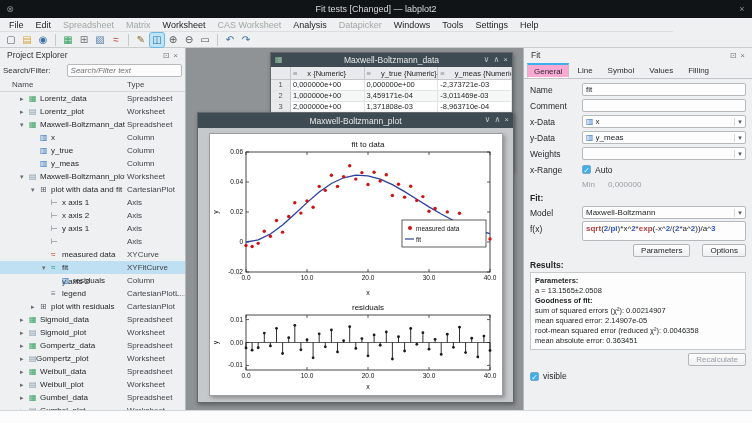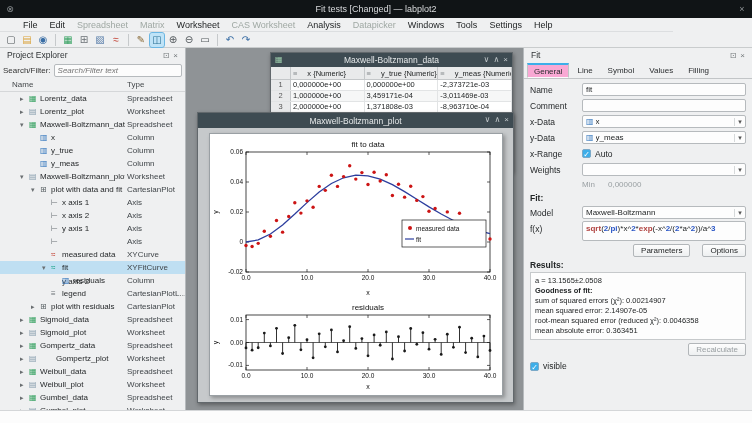--- a/index.html
+++ b/index.html
@@ -5,36 +5,36 @@
   *{box-sizing:border-box;margin:0;padding:0}
   html,body{width:752px;height:423px;overflow:hidden}
   body{position:relative;font-family:"Liberation Sans","DejaVu Sans",sans-serif;font-size:9px;color:#232627;background:#eff0f1}
 
   
   .titlebar{position:absolute;left:0;top:0;width:752px;height:18px;background:#101416;color:#d8dadc;display:flex;align-items:center;justify-content:center;font-size:9px}
   .tb-corner{position:absolute;top:3px;width:12px;height:12px;color:#8b9093;font-size:9px;line-height:12px;text-align:center}
   .tb-corner.left{left:4px}.tb-corner.right{right:4px}
 
   
-  .menubar{position:absolute;left:0;top:18px;width:673px;height:14px;background:#eff0f1;border-bottom:1px solid #dcdee0;display:flex;align-items:center;padding-left:17px}
+  .menubar{position:absolute;left:0;top:18px;width:673px;height:14px;background:#eff0f1;border-bottom:1px solid #dcdee0;display:flex;align-items:center;padding-left:3px}
   .menu-item{padding:0 6px;font-size:9px;color:#232627;white-space:nowrap}
   .menu-item.disabled{color:#9fa8a3}
   .toolbar{position:absolute;left:0;top:32px;width:752px;height:16px;background:#eff0f1;border-bottom:1px solid #c9cccd;display:flex;align-items:center;gap:2px;padding-left:4px}
   .tb-icon{width:14px;height:14px;border-radius:2px;font-size:10px;line-height:14px;text-align:center;flex:none}
   .tb-icon.active{background:#bfe3f7;outline:1px solid #6ab6e3}
   .tb-sep{width:1px;height:12px;background:#c6c9cb;margin:0 3px;flex:none}
 
   
   .panel-head{height:14px;display:flex;align-items:center;padding:0 7px;font-size:8.5px;color:#2e3234}
   .ph-icons{margin-left:auto;display:flex;gap:4px;color:#74797c;font-size:8px}
   .ic-float::after{content:"⊡"} .ic-close::after{content:"×"}
 
   
   .explorer{position:absolute;left:0;top:48px;width:186px;height:362px;background:#eff0f1;border-right:1px solid #b6babd;overflow:hidden}
-  .search-row{display:flex;align-items:center;height:17px;padding:1px 3px;gap:3px}
+  .search-row{display:flex;align-items:center;height:17px;padding:1px 3px;gap:16px}
   .search-row label{font-size:8px;white-space:nowrap;color:#333}
   .search-row input{flex:1;min-width:0;height:13px;font-size:8px;font-style:italic;color:#8b9093;background:#fcfcfc;border:1px solid #b6babd;border-radius:2px;padding:0 3px;font-family:inherit}
   .tree-cols{height:13px;position:relative;border-bottom:1px solid #d5d7d9;font-size:8px;color:#44484b}
   .tree-cols .c1{position:absolute;left:12px;top:1px}
   .tree-cols .c2{position:absolute;left:127px;top:1px}
   #tree{position:absolute;left:0;top:44px;width:186px;bottom:0;overflow:hidden}
   .tree-row{height:13px;position:relative;font-size:8px;white-space:nowrap}
   .tree-row.selected{background:#bfdff2}
   .tr-arrow{position:absolute;top:0;line-height:13px;font-size:7px;color:#6a6e71}
   .tr-icon{position:absolute;top:0;line-height:13px;font-size:8px}
@@ -272,21 +272,21 @@
       </div>
       <div class="tree-row">
         <span class="tr-arrow" style="left: 20px;">▸</span>
         <span class="tr-icon" style="left: 29px; color: rgb(46, 158, 91);">▦</span>
         <span class="tr-name" style="left: 40px; width: 85px;">Gompertz_data</span>
         <span class="tr-type">Spreadsheet</span>
       </div>
       <div class="tree-row">
         <span class="tr-arrow" style="left: 20px;">▸</span>
         <span class="tr-icon" style="left: 29px; color: rgb(125, 148, 166);">▤</span>
-        <span class="tr-name" style="left: 56px; width: 85px;">Gompertz_plot</span>
+        <span class="tr-name" style="left: 36px; width: 85px;">Gompertz_plot</span>
         <span class="tr-type">Worksheet</span>
       </div>
       <div class="tree-row">
         <span class="tr-arrow" style="left: 20px;">▸</span>
         <span class="tr-icon" style="left: 29px; color: rgb(46, 158, 91);">▦</span>
         <span class="tr-name" style="left: 40px; width: 85px;">Weibull_data</span>
         <span class="tr-type">Spreadsheet</span>
       </div>
       <div class="tree-row">
         <span class="tr-arrow" style="left: 20px;">▸</span>
@@ -608,30 +608,30 @@
     </div>
     <div class="frow">
       <span class="flabel">y-Data</span>
       <div class="combo">
         <span class="combo-ic">▥</span>
         <span class="combo-text">y_meas</span>
         <span class="combo-arrow"></span>
       </div>
     </div>
     <div class="frow">
-      <span class="flabel">x-Range</span>
-      <span class="cb checked"></span>
-      <span>Auto</span>
-    </div>
-    <div class="frow">
       <span class="flabel">Weights</span>
       <div class="combo">
         <span class="combo-text"></span>
         <span class="combo-arrow"></span>
       </div>
+    </div>
+    <div class="frow">
+      <span class="flabel">x-Range</span>
+      <span class="cb checked"></span>
+      <span>Auto</span>
     </div>
     <div class="frow" style="height:12px">
       <span class="flabel"></span>
       <span class="gray-lbl">Min</span>
       <span class="gray-val">0,000000</span>
     </div>
 
     <div class="fsection">Fit:</div>
 
     <div class="frow">
@@ -645,20 +645,21 @@
       <span class="flabel">f(x)</span>
       <div id="formula-box"><span class="fx-fn">sqrt</span><span>(</span><span class="fx-num">2</span><span>/</span><span class="fx-num">pi</span><span>)</span><span>*</span><span>x</span><span>^</span><span class="fx-num">2</span><span>*</span><span class="fx-fn">exp</span><span>(</span><span>-</span><span>x</span><span>^</span><span class="fx-num">2</span><span>/</span><span>(</span><span class="fx-num">2</span><span>*</span><span>a</span><span>^</span><span class="fx-num">2</span><span>)</span><span>)</span><span>/</span><span>a</span><span>^</span><span class="fx-num">3</span></div>
     </div>
     <div class="btn-row">
       <button class="btn">Parameters</button>
       <button class="btn">Options</button>
     </div>
 
     <div class="fsection">Results:</div>
     <div id="results-box">
+        <div class="res-bold">Parameters:</div>
         <div>a = 13.1565±2.0508</div>
         <div class="res-bold">Goodness of fit:</div>
         <div>sum of squared errors (χ²): 0.00214907</div>
         <div>mean squared error: 2.14907e-05</div>
         <div>root-mean squared error (reduced χ²): 0.0046358</div>
         <div>mean absolute error: 0.363451</div>
       </div>
 
     <div class="btn-row">
       <button class="btn disabled">Recalculate</button>

